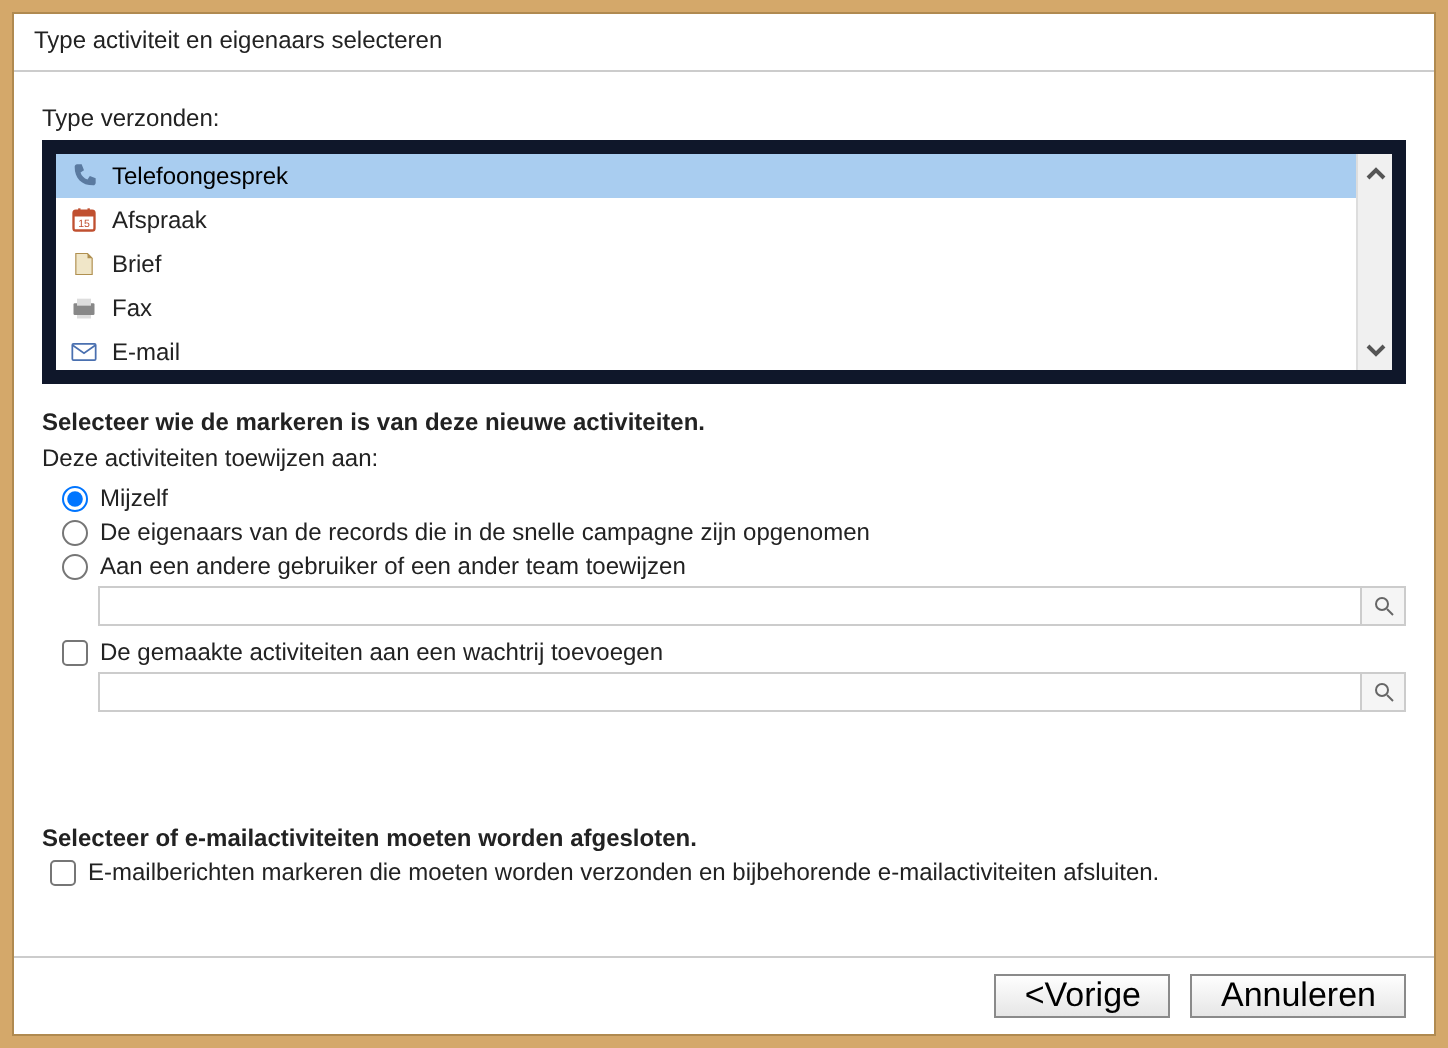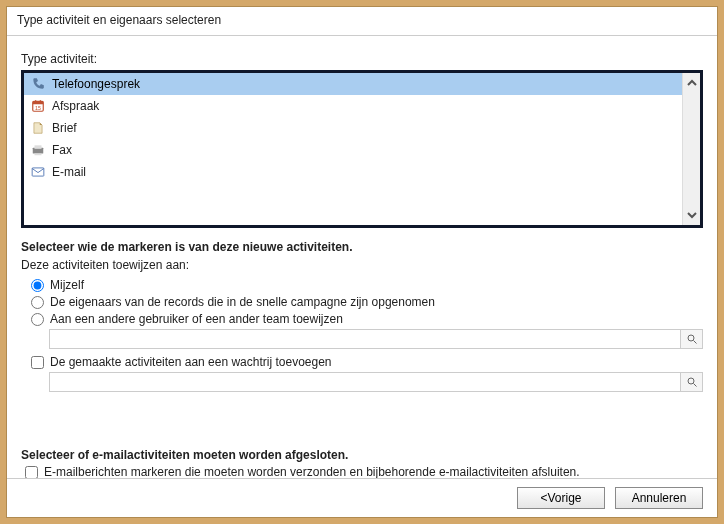--- a/index.html
+++ b/index.html
@@ -24,23 +24,23 @@
     padding: 6px 10px 8px 10px;
     border-bottom: 1px solid #ccc;
   }
   .content {
     padding: 10px 14px 0 14px;
     flex: 1;
     overflow: hidden;
   }
   .label { margin: 6px 0 4px 0; }
   .listbox-wrap {
-    border: 3px solid #0f172a;
-    display: flex;
-    height: 158px;
+    border: 7px solid #0f172a;
+    display: flex;
+    height: 122px;
     margin-bottom: 12px;
   }
   .listbox {
     flex: 1;
     overflow: hidden;
     background: #fff;
   }
   .list-item {
     display: flex;
     align-items: center;
@@ -116,37 +116,37 @@
     padding: 8px 14px;
     display: flex;
     justify-content: flex-end;
     gap: 10px;
   }
   .btn {
     min-width: 88px;
     height: 22px;
     border: 1px solid #8a8a8a;
     background: linear-gradient(#fefefe,#e6e6e6);
-    font-size: 12px;
+    font-size: 17px;
     cursor: pointer;
     padding: 0 14px;
   }
   .section2 { margin-top: 56px; }
 </style>
 </head>
 <body>
 
 <div class="window">
   <div class="titlebar">
     <span>Type activiteit en eigenaars selecteren</span>
   </div>
 
   <div class="content">
 
-    <div class="label">Type activiteit:</div>
+    <div class="label">Type verzonden:</div>
 
     <div class="listbox-wrap">
       <div class="listbox">
 
         <div class="list-item selected">
           <span class="icon">
             <svg width="14" height="14" viewBox="0 0 24 24">
                 <path fill="#5a7aa0" d="M6 2h4l2 5-3 2c1 3 3 5 6 6l2-3 5 2v4c0 1-1 2-2 2C10 20 4 14 4 4c0-1 1-2 2-2z"></path>
               </svg>
           </span>

